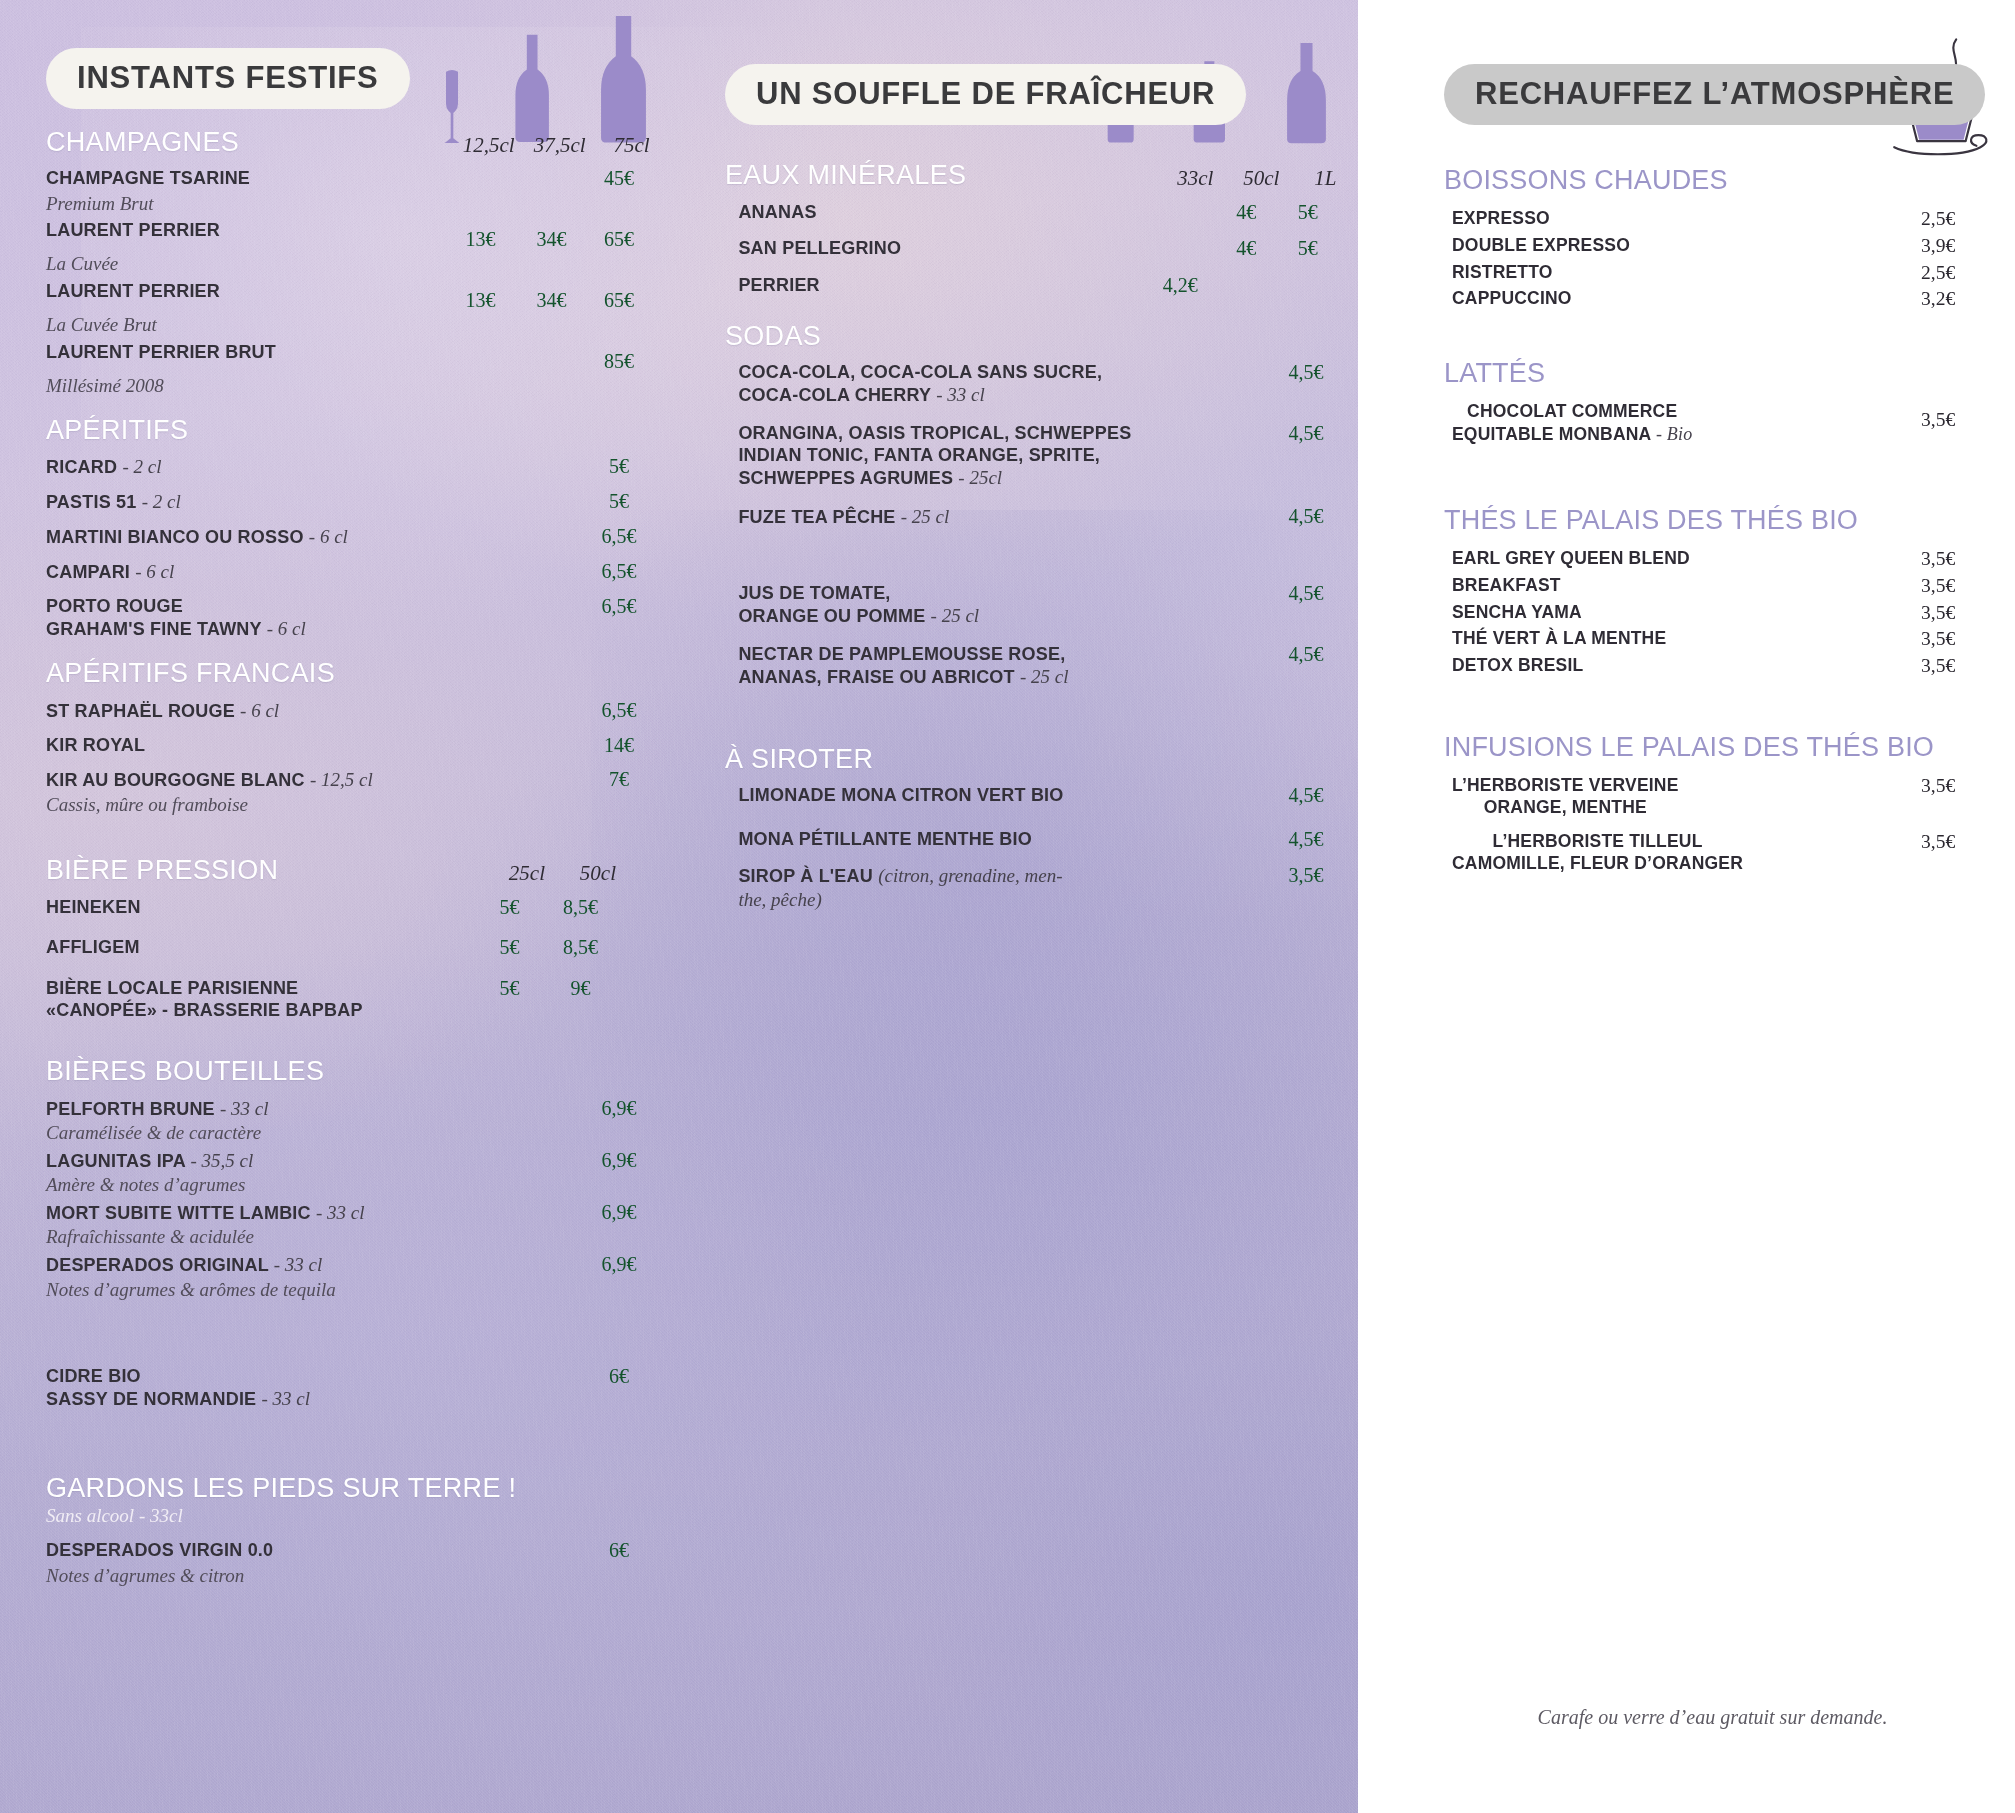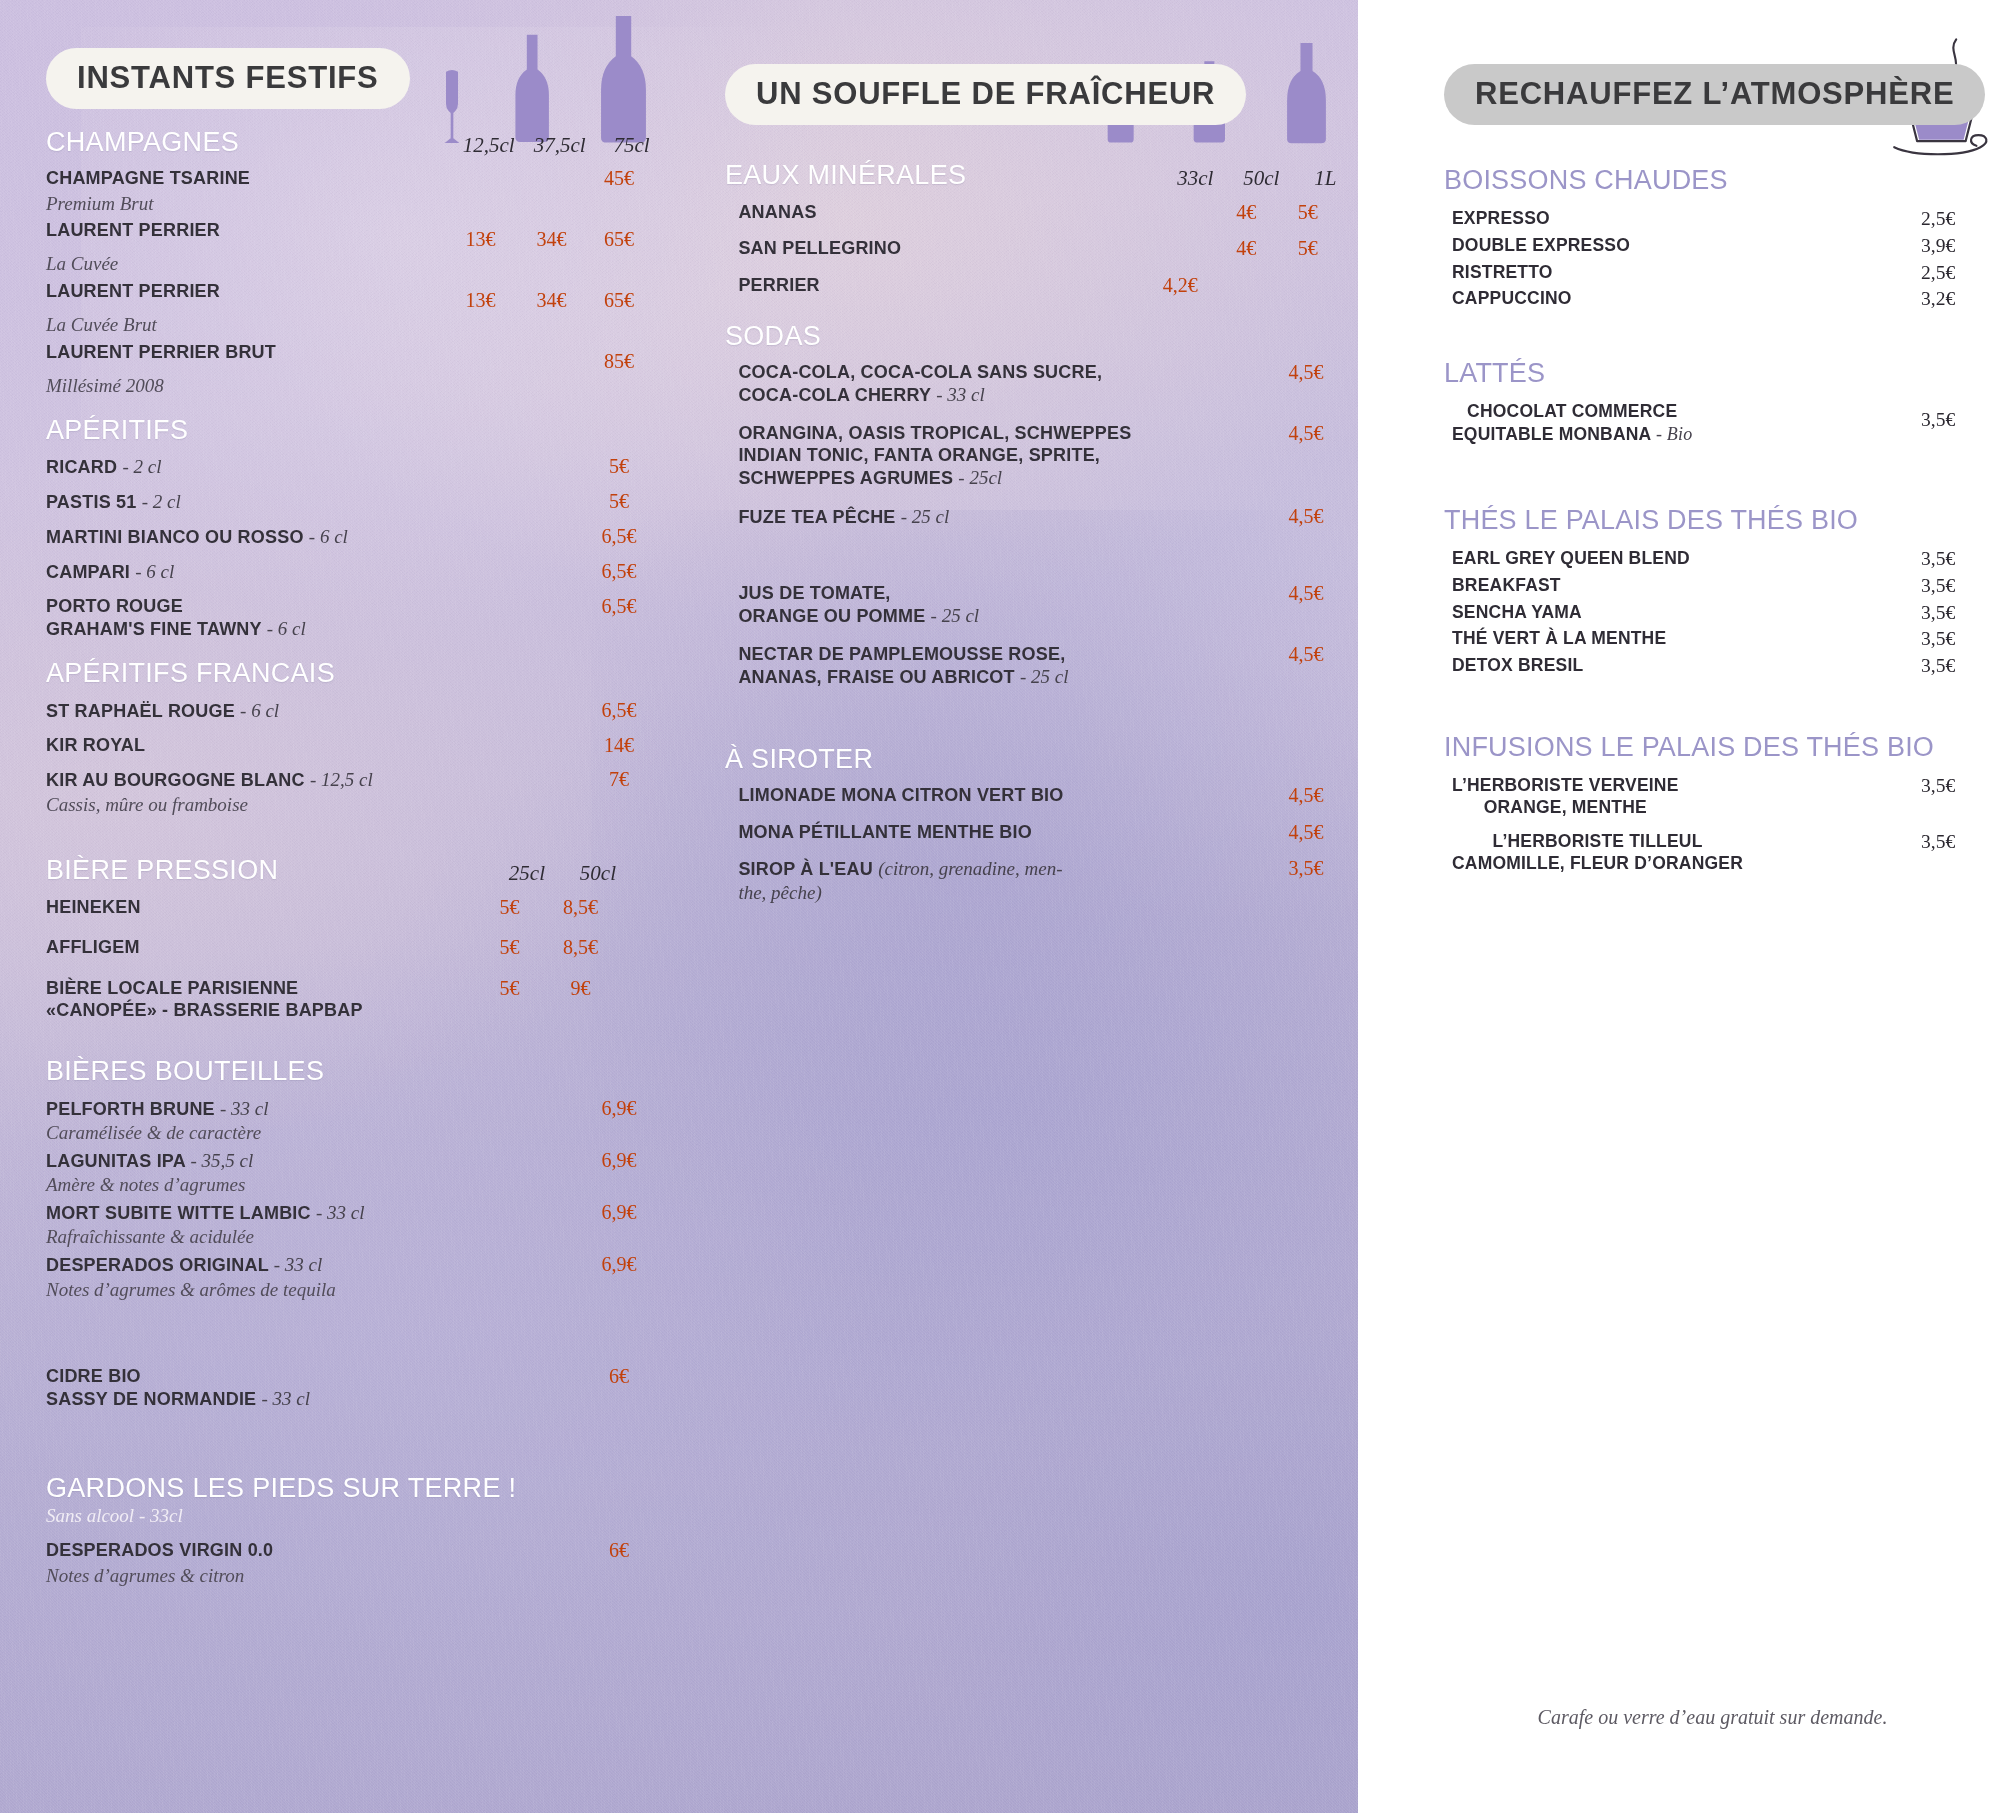--- a/index.html
+++ b/index.html
@@ -141,21 +141,21 @@
     color: #514c59;
     line-height: 1.22;
     margin-top: -0.7px;
     margin-bottom: 4px;
   }
   .sub.white { color: #f1edf5; }
 
   .price {
     font-family: "Liberation Serif", serif;
     font-size: 20px;
-    color: #c2410c;
+    color: #14532d;
     text-align: center;
     flex: 0 0 auto;
   }
   .price-row { display: flex; flex: 0 0 auto; align-items: flex-start; }
 
   .sp { margin-top: 17.5px; }
   .sp-lg { margin-top: 35px; }
 
   
   .icons-row { position: absolute; display: flex; align-items: flex-end; }
@@ -548,21 +548,21 @@
           <span>ANANAS, FRAISE OU ABRICOT</span> <span class="desc">- 25 cl</span>
         </div>
         <div class="price" style="width:74px;">4,5€</div>
       </div>
     </div>
 
     
     <div class="section" style="margin-top:55px;">
       <div class="sec-title">À SIROTER</div>
 
-      <div class="item" style="margin-bottom:14px; padding-left:13.4px;">
+      <div class="item" style="margin-bottom:21px; padding-left:13.4px;">
         <div class="item-name">LIMONADE MONA CITRON VERT BIO</div>
         <div class="price" style="width:74px;">4,5€</div>
       </div>
       <div class="item" style="margin-bottom:13.4px; padding-left:13.4px;">
         <div class="item-name">MONA PÉTILLANTE MENTHE BIO</div>
         <div class="price" style="width:74px;">4,5€</div>
       </div>
       <div class="item" style="padding-left:13.4px;">
         <div class="item-name">
           <span>SIROP À L'EAU</span> <span class="desc">(citron, grenadine, men-</span><br>

